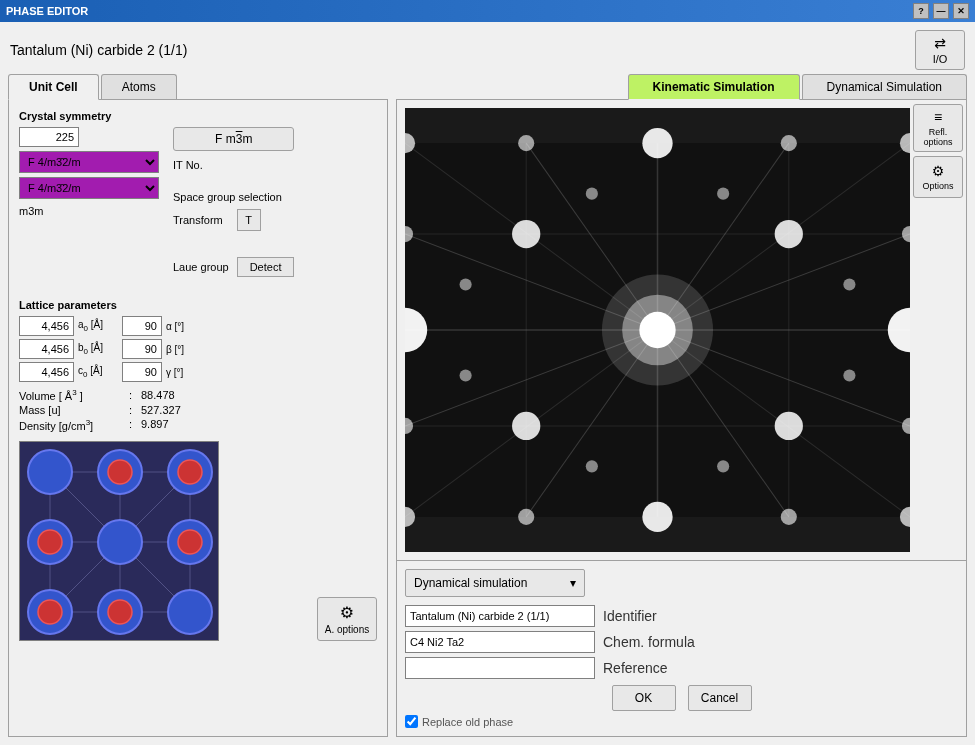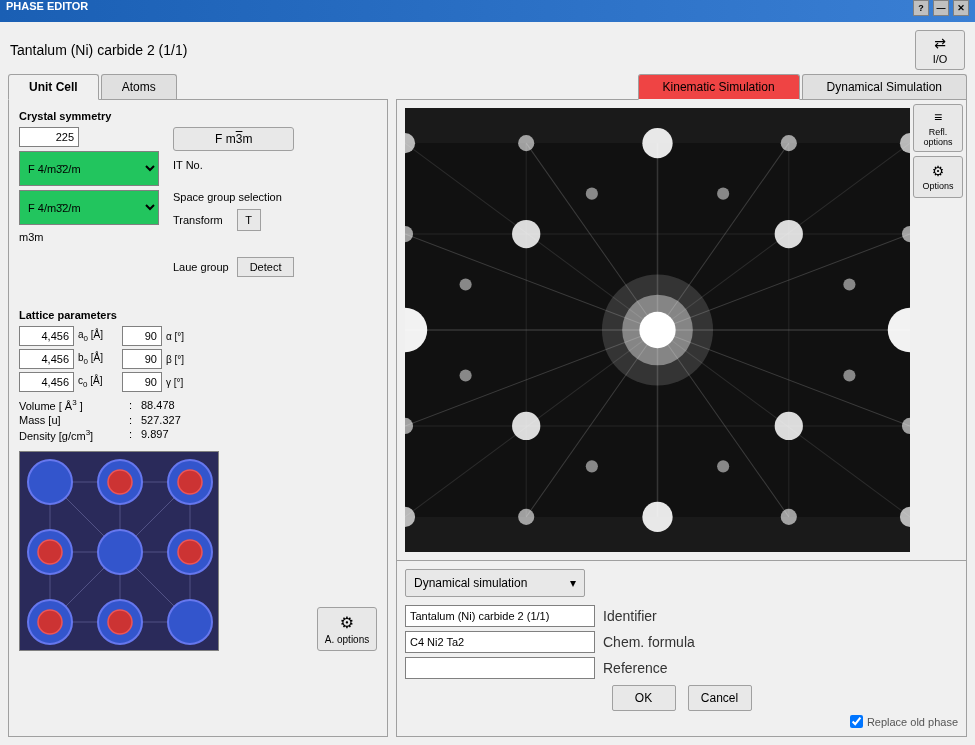--- a/index.html
+++ b/index.html
@@ -4,20 +4,21 @@
   <style>
     * { box-sizing: border-box; margin: 0; padding: 0; }
     body { font-family: Arial, sans-serif; font-size: 12px; background: #d4d0c8; width: 975px; height: 745px; overflow: hidden; }
 
     
     .title-bar {
       background: linear-gradient(to right, #1a5fb4, #3a7fd4);
       color: white;
       height: 22px;
       display: flex;
+      align-items: center;
       justify-content: space-between;
       padding: 0 6px;
       font-size: 11px;
       font-weight: bold;
     }
     .title-bar-controls { display: flex; gap: 4px; }
     .title-bar-btn {
       width: 16px; height: 16px;
       background: #c0c0c0;
       border: 1px solid #808080;
@@ -122,41 +123,41 @@
     }
     .it-no-input {
       width: 60px; height: 20px;
       border: 1px solid #808080;
       background: white;
       text-align: right;
       padding: 2px 4px;
       font-size: 11px;
     }
     .dropdown-select {
-      width: 140px; height: 35px;
+      width: 140px; height: 22px;
       border: 1px solid #808080;
-      background: #22c55e;
+      background: #a21caf;
       font-size: 11px;
       padding: 1px 4px;
     }
     .transform-row { display: flex; align-items: center; margin-bottom: 20px; gap: 8px; }
     .small-btn {
       width: 24px; height: 22px;
       border: 1px solid #a0a0a0;
       background: #e8e8e8;
       font-size: 11px; cursor: pointer;
       display: flex; align-items: center; justify-content: center;
     }
     .detect-btn {
       padding: 3px 12px;
       border: 1px solid #a0a0a0;
       background: #e8e8e8;
       font-size: 11px; cursor: pointer;
     }
-    .laue-row { display: flex; align-items: center; margin-bottom: 12px; }
+    .laue-row { display: flex; align-items: center; margin-bottom: 2px; }
 
     
     .lattice-section { margin-top: 20px; }
     .lattice-row { display: flex; align-items: center; margin-bottom: 3px; gap: 4px; }
     .lat-input { width: 55px; height: 20px; border: 1px solid #808080; background: white; text-align: right; padding: 2px 4px; font-size: 11px; }
     .lat-label { font-size: 10px; width: 40px; }
     .lat-angle-input { width: 40px; height: 20px; border: 1px solid #808080; background: white; text-align: right; padding: 2px 4px; font-size: 11px; }
     .lat-angle-label { font-size: 10px; width: 28px; }
 
     
@@ -208,22 +209,22 @@
       padding: 5px 24px;
       border: 1px solid #a0a0a0;
       border-bottom: none;
       background: #e0e0e0;
       cursor: pointer;
       font-size: 12px;
       margin-left: 2px;
       border-radius: 3px 3px 0 0;
     }
     .right-tab.active {
-      background: #ef4444;
-      font-weight: normal;
+      background: #bef264;
+      font-weight: bold;
       border-bottom: 1px solid #f0f0f0;
       margin-bottom: -1px;
       position: relative; z-index: 1;
     }
 
     
     .sim-area {
       display: flex;
       flex: 1;
       background: #f0f0f0;
@@ -299,21 +300,21 @@
       gap: 12px;
       margin-top: 4px;
     }
     .ok-btn, .cancel-btn {
       width: 64px; height: 26px;
       border: 1px solid #a0a0a0;
       background: #e8e8e8;
       font-size: 12px; cursor: pointer;
       border-radius: 2px;
     }
-    .replace-row { display: flex; align-items: center; gap: 4px; margin-top: 4px; justify-content: flex-end; }
+    .replace-row { display: flex; align-items: center; gap: 4px; margin-top: 4px; justify-content: flex-start; }
     .replace-label { font-size: 11px; color: #555; }
 
     sup { font-size: 8px; }
     sub { font-size: 8px; }
   </style>
 </head>
 <body>
 
 <div class="title-bar">
   <span>PHASE EDITOR</span>

